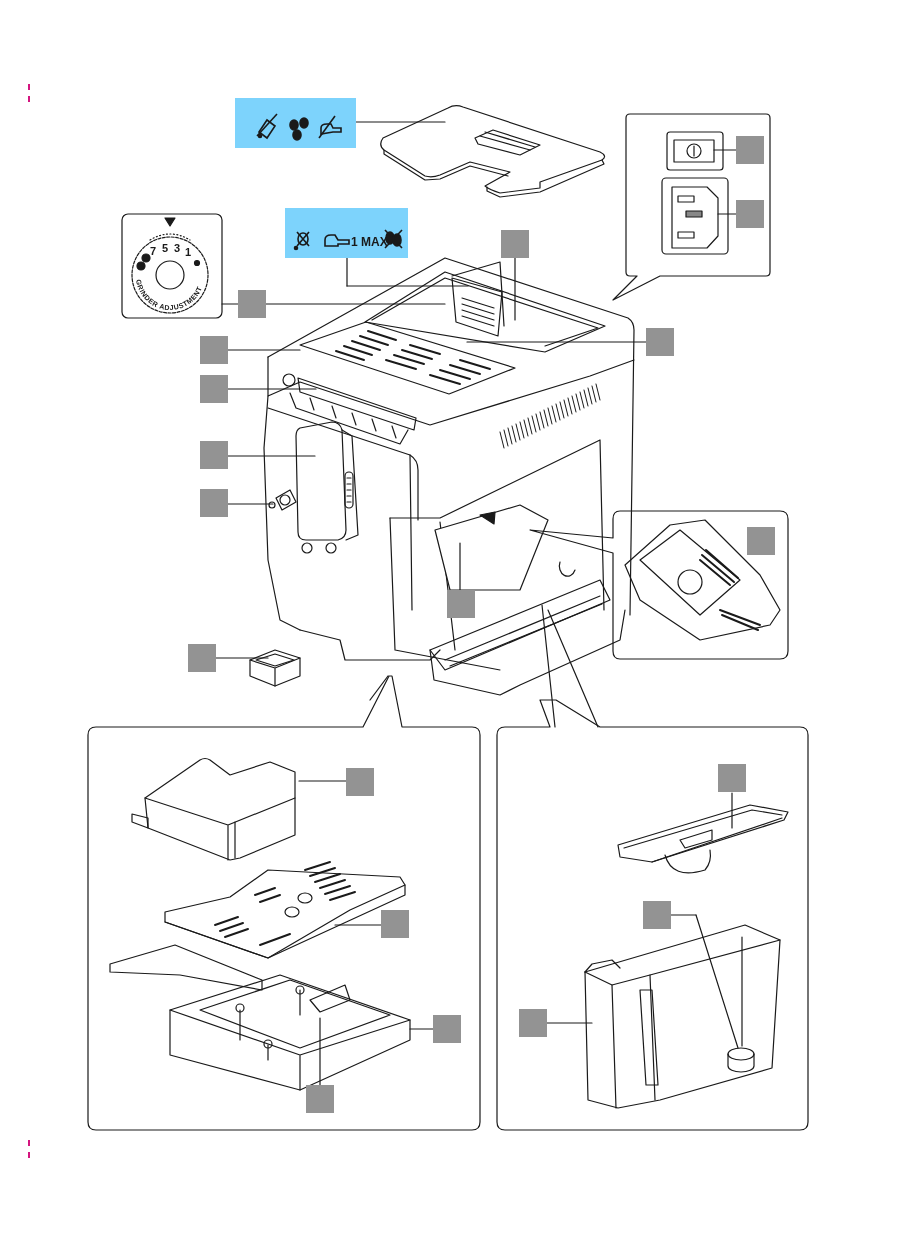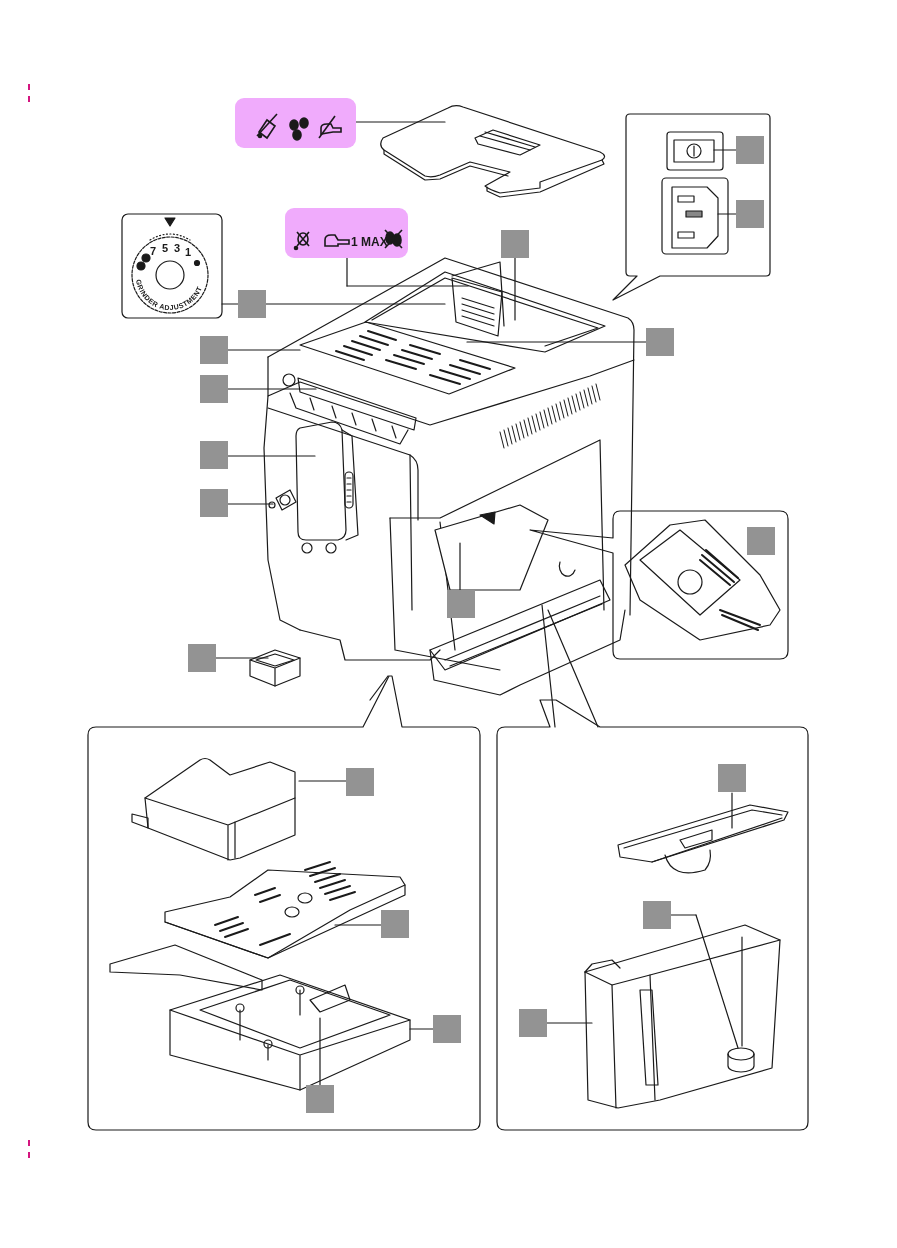--- a/index.html
+++ b/index.html
@@ -1,19 +1,19 @@
 <!DOCTYPE html>
 <html><head>
 <meta charset="utf-8">
 <style>
   html, body { margin: 0; padding: 0; background: #ffffff; }
   body { width: 897px; height: 1248px; position: relative; overflow: hidden; font-family: "Liberation Sans", sans-serif; }
   #stage { position: absolute; left: 0; top: 0; width: 897px; height: 1248px; }
   .lbl { position: absolute; width: 28px; height: 28px; background: #939393; }
-  .iconstrip { position: absolute; background: #f0abfc; border-radius: 9px; }
+  .iconstrip { position: absolute; background: #7dd3fc; }
   .crop { position: absolute; left: 28px; width: 2px; border-left: 2px dashed #d4157f; }
   svg text { font-family: "Liberation Sans", sans-serif; }
 </style>
 </head>
 <body>
 
 <div id="stage">
 
   <div class="crop" style="top:84px;height:18px;"></div>
   <div class="crop" style="top:1140px;height:18px;"></div>

